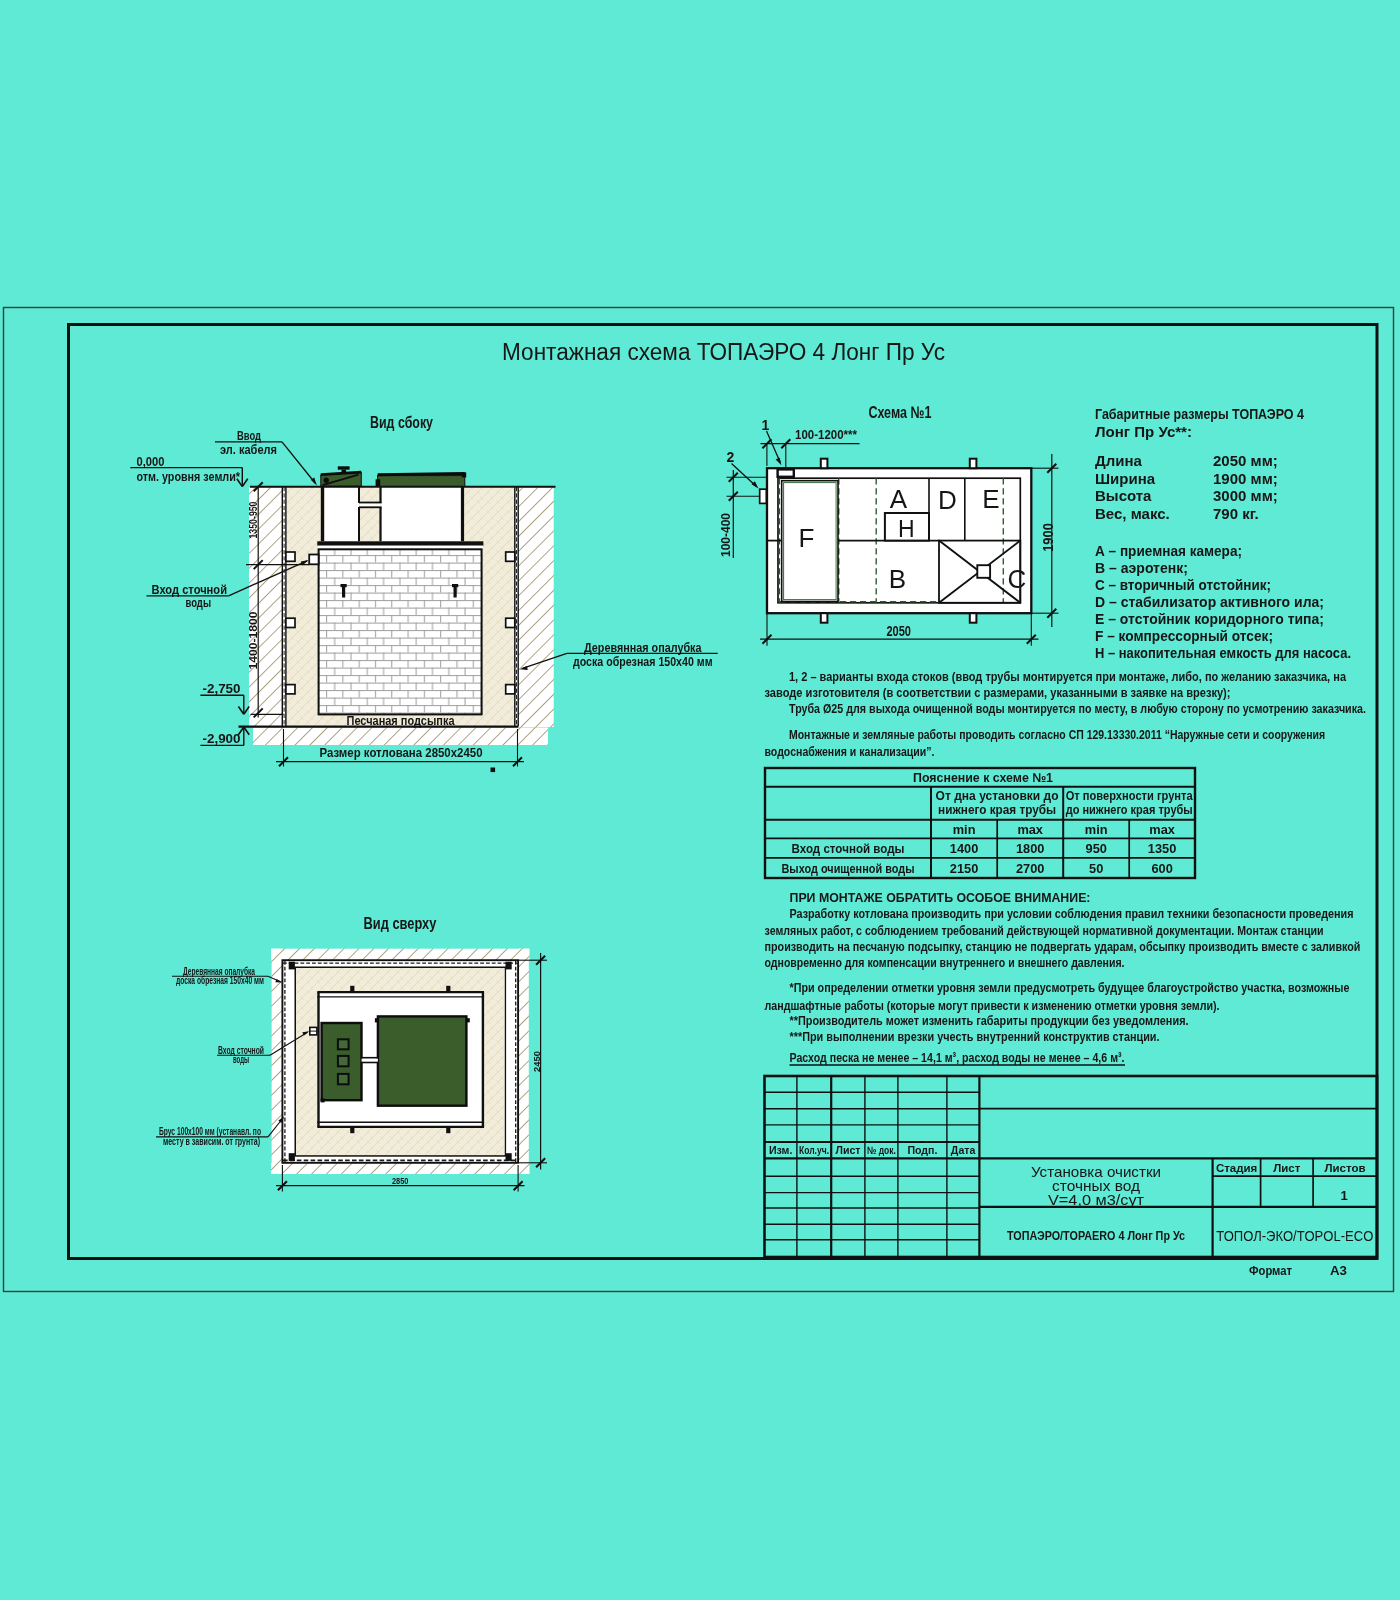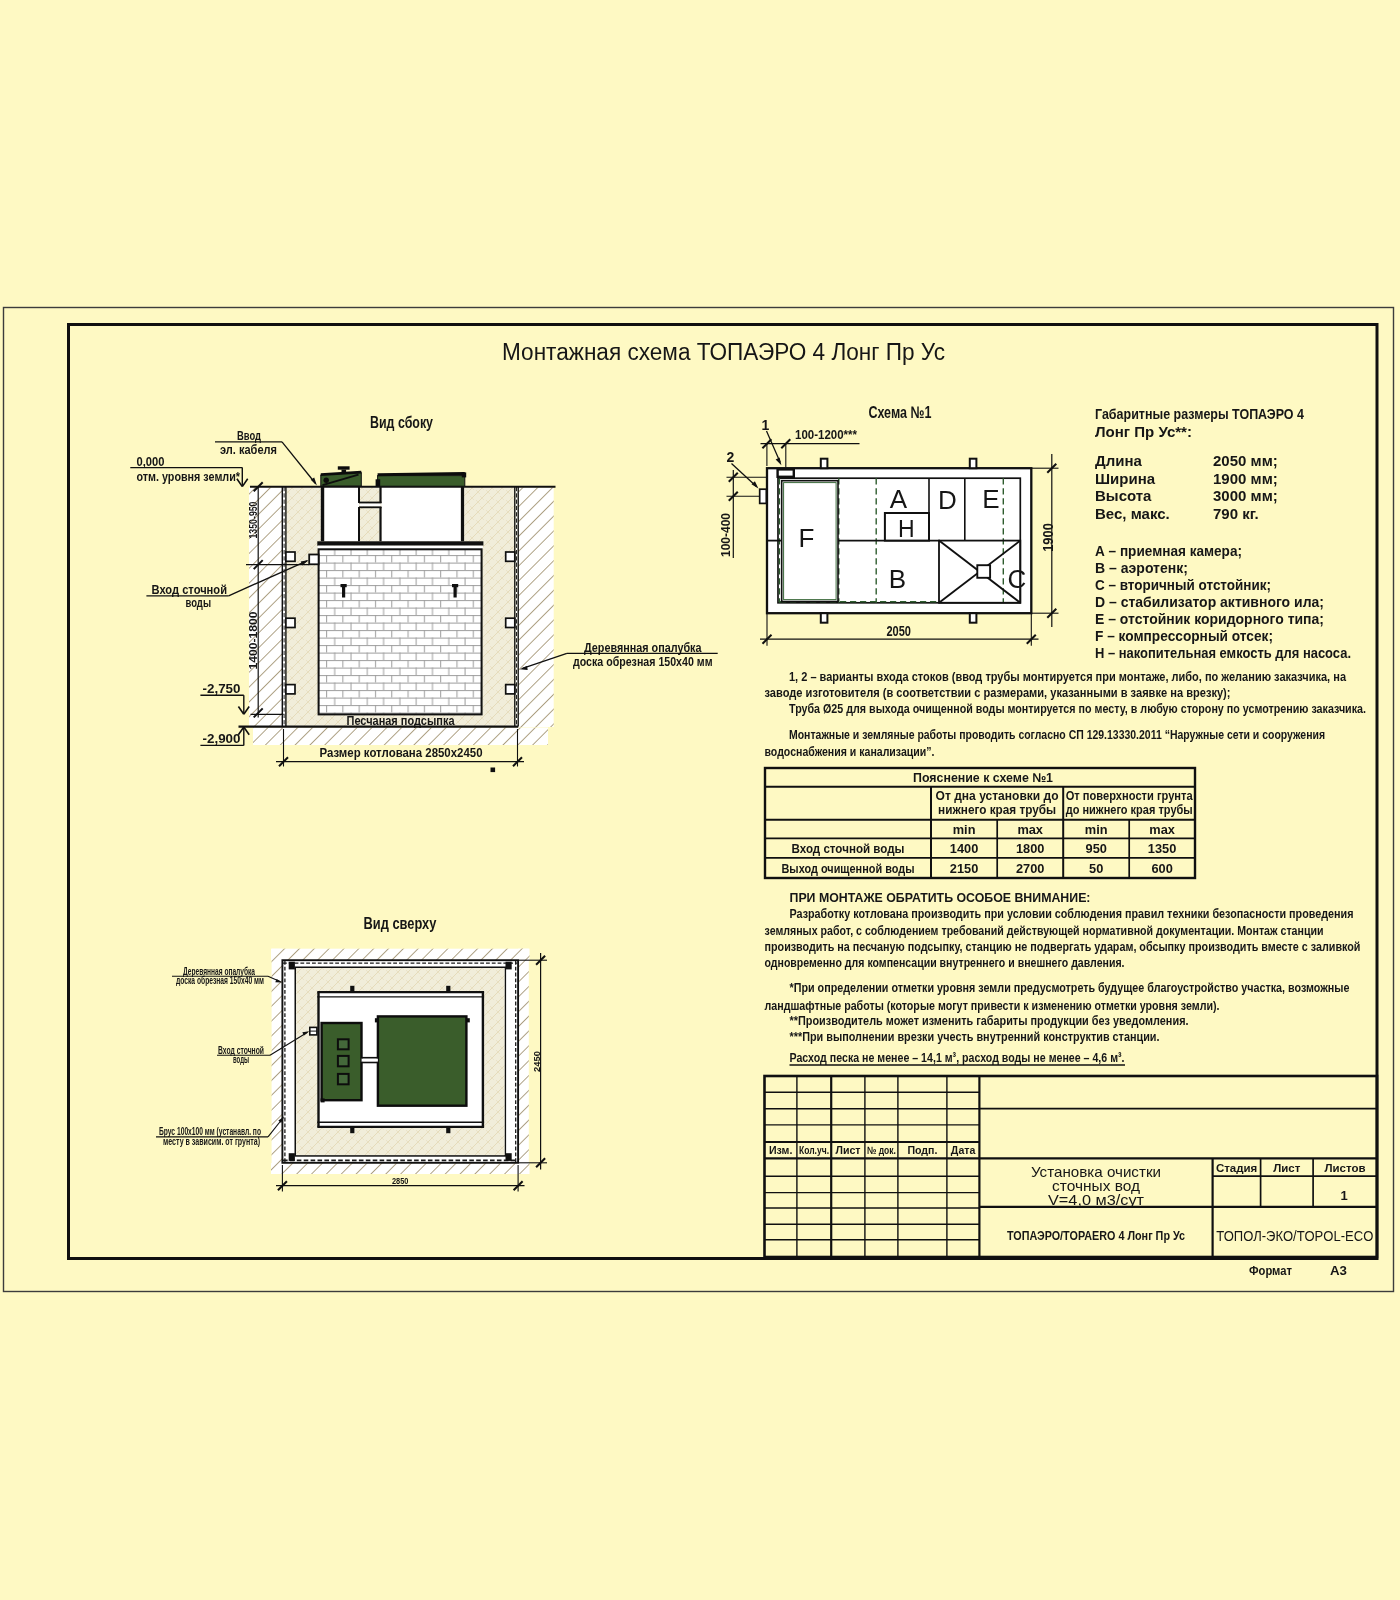--- a/index.html
+++ b/index.html
@@ -1,16 +1,16 @@
 <!DOCTYPE html>
 <html><head>
 <meta charset="utf-8">
 <style>
 html,body{margin:0;padding:0;background:#ffffff;}
-#page{position:relative;width:1400px;height:1600px;background:#fef9c3;overflow:hidden;}
+#page{position:relative;width:1400px;height:1600px;background:#5eead4;overflow:hidden;}
 text{font-family:"Liberation Sans",sans-serif;fill:#161616;font-weight:700;}
 text.n{font-weight:400;}
 </style>
 </head>
 <body>
 <div id="page">
 <svg width="1400" height="1600" viewBox="0 0 1400 1600">
 <defs>
 <pattern id="earth" width="10.5" height="10.5" patternUnits="userSpaceOnUse" patternTransform="rotate(-45)">
   <rect width="10.5" height="10.5" fill="#ffffff"></rect>

